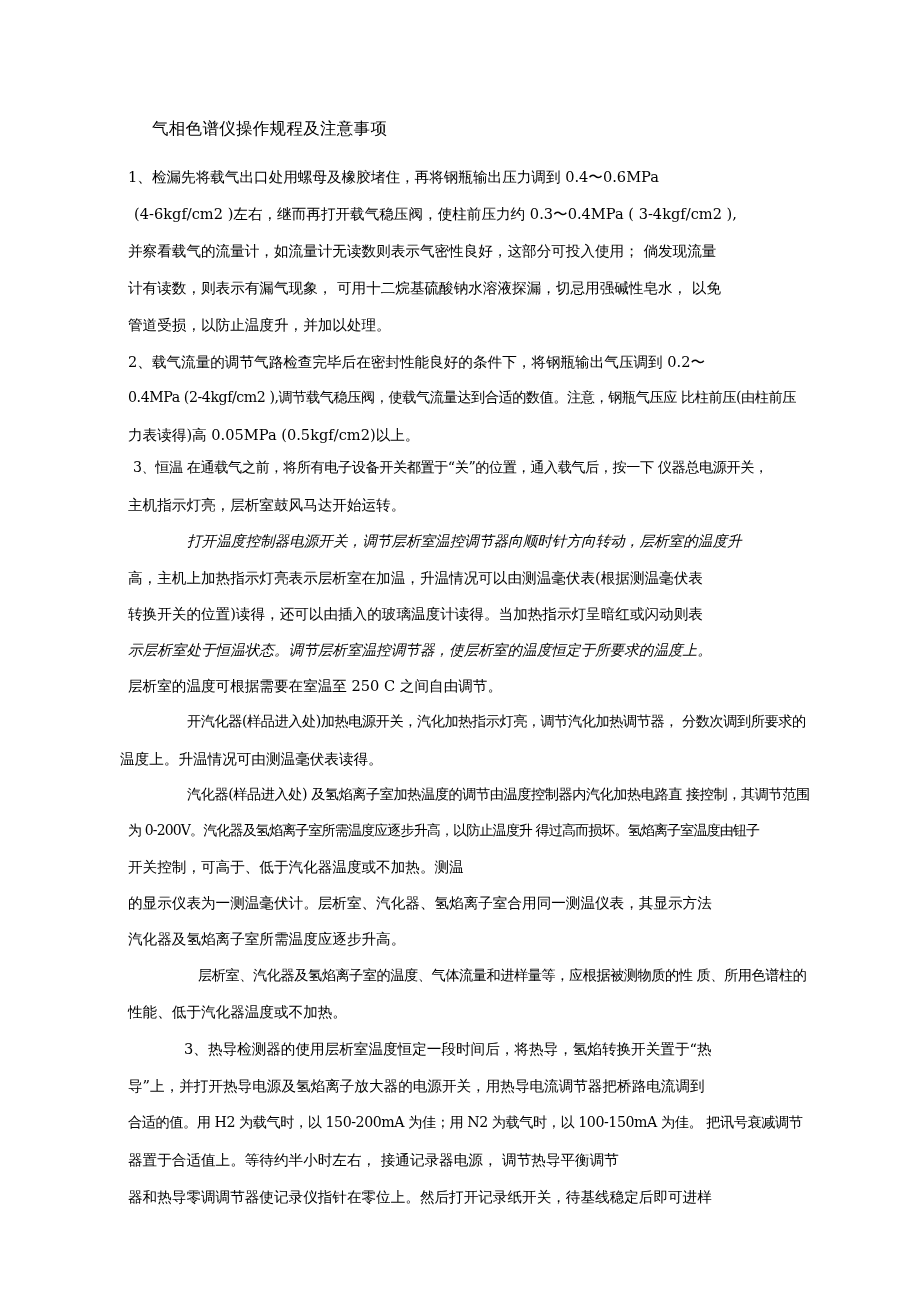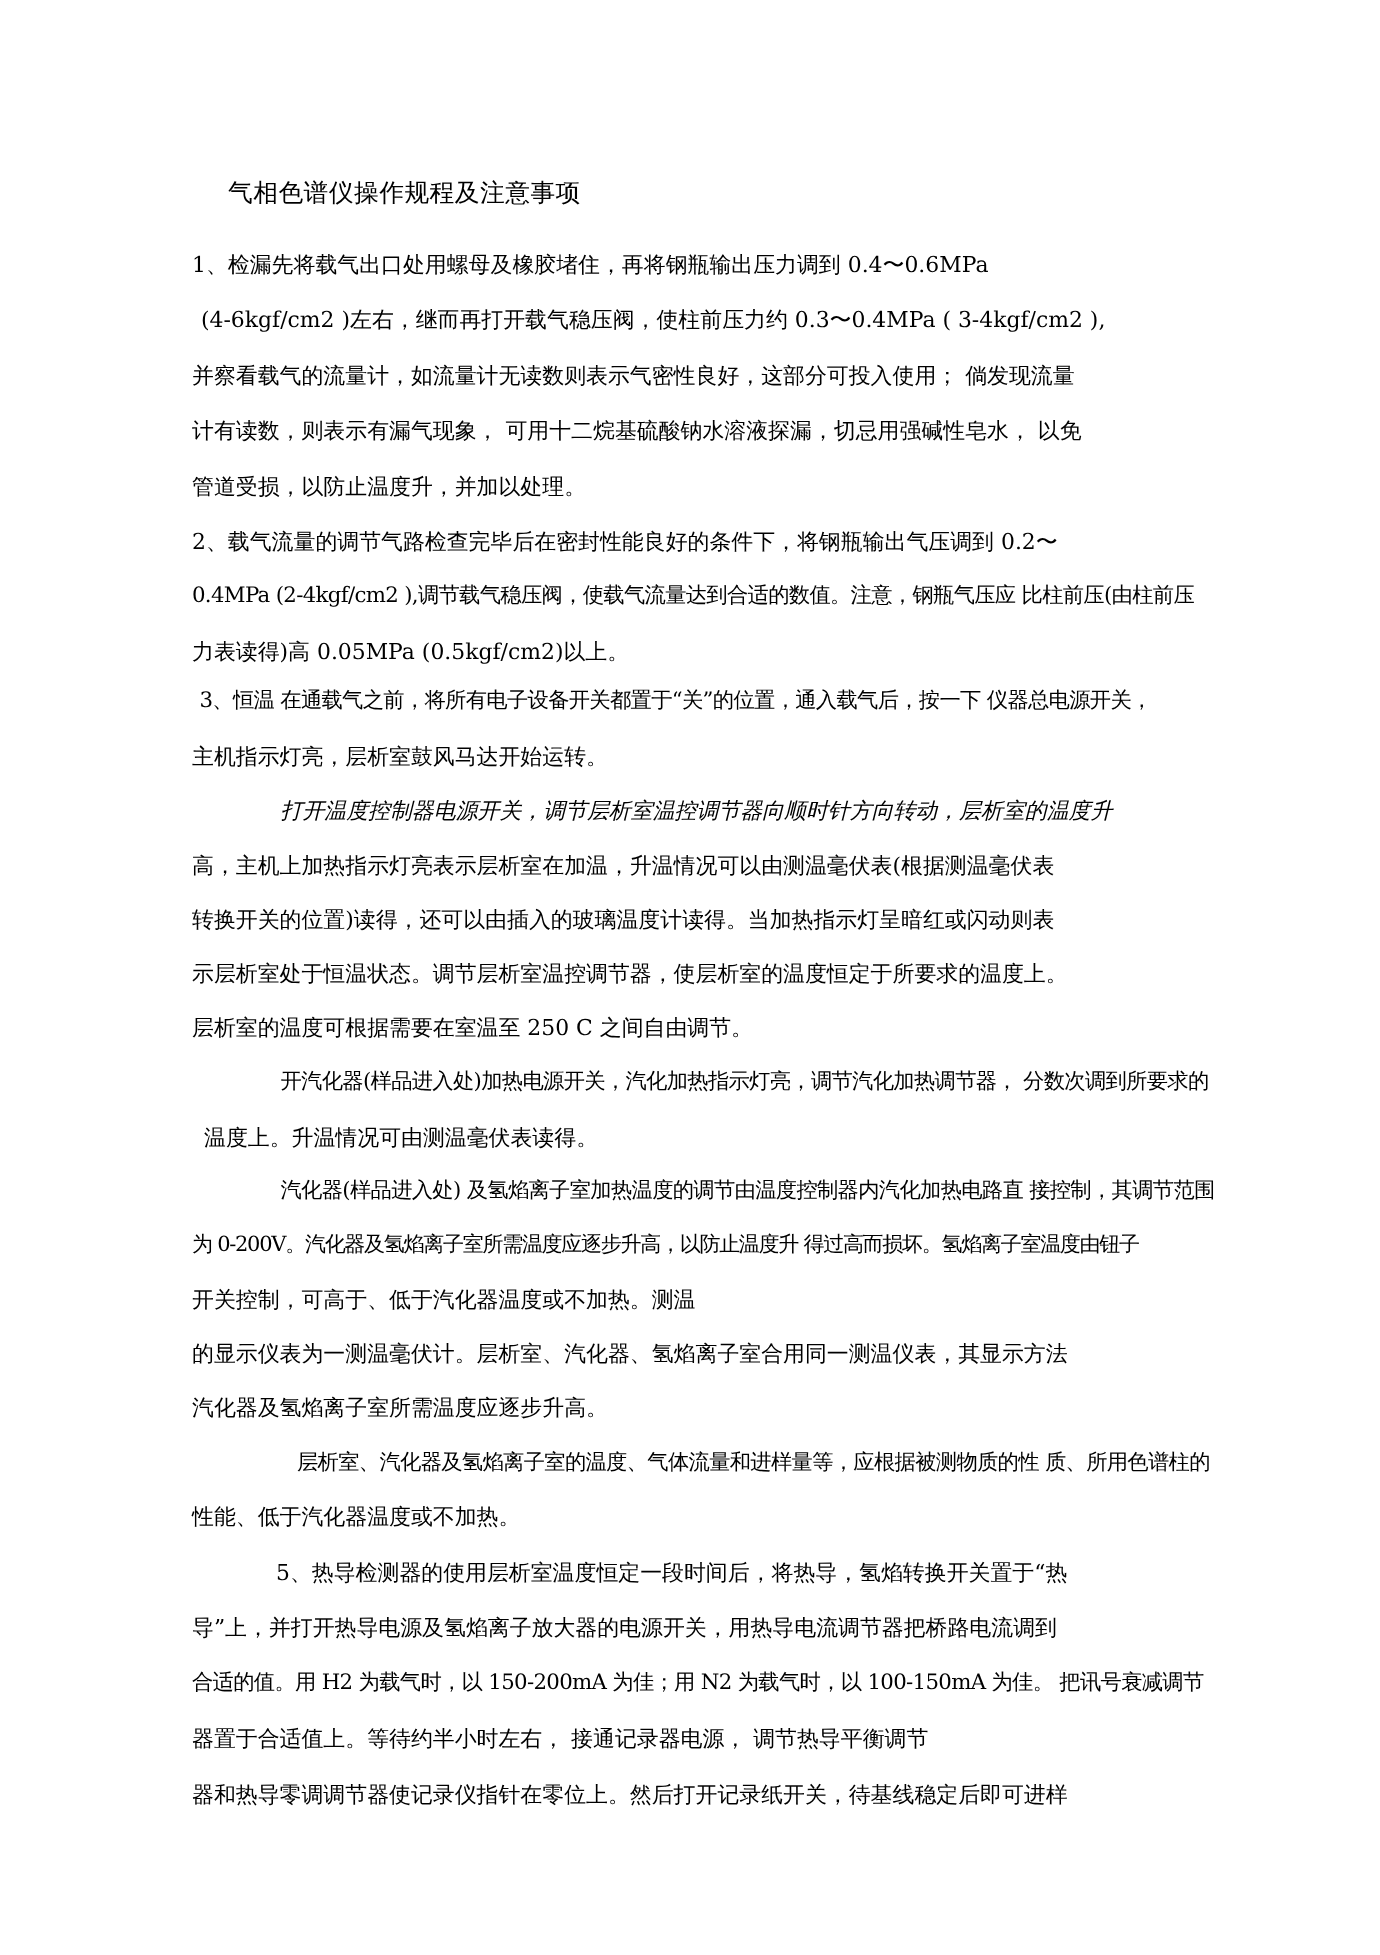--- a/index.html
+++ b/index.html
@@ -70,31 +70,31 @@
     <div class="line" style="left:128px; top:278px;">计有读数，则表示有漏气现象， 可用十二烷基硫酸钠水溶液探漏，切忌用强碱性皂水， 以免</div>
     <div class="line" style="left:128px; top:315px;">管道受损，以防止温度升，并加以处理。</div>
     <div class="line" style="left:128px; top:352px;">2、载气流量的调节气路检查完毕后在密封性能良好的条件下，将钢瓶输出气压调到 0.2〜</div>
     <div class="line tight" style="left:128px; top:388px;">0.4MPa (2-4kgf/cm2 ),调节载气稳压阀，使载气流量达到合适的数值。注意，钢瓶气压应 比柱前压(由柱前压</div>
     <div class="line" style="left:128px; top:425px;">力表读得)高 0.05MPa (0.5kgf/cm2)以上。</div>
     <div class="line tight" style="left:133px; top:458px;">3、恒温 在通载气之前，将所有电子设备开关都置于“关”的位置，通入载气后，按一下 仪器总电源开关，</div>
     <div class="line" style="left:128px; top:495px;">主机指示灯亮，层析室鼓风马达开始运转。</div>
     <div class="line" style="left:187px; top:531px;font-style:italic;">打开温度控制器电源开关，调节层析室温控调节器向顺时针方向转动，层析室的温度升</div>
     <div class="line" style="left:128px; top:568px;">高，主机上加热指示灯亮表示层析室在加温，升温情况可以由测温毫伏表(根据测温毫伏表</div>
     <div class="line" style="left:128px; top:604px;">转换开关的位置)读得，还可以由插入的玻璃温度计读得。当加热指示灯呈暗红或闪动则表</div>
-    <div class="line" style="left:128px; top:640px;">示层析室处于恒温状态。调节层析室温控调节器，使层析室的温度恒定于所要求的温度上。</div>
+    <div class="line" style="left:128px; top:640px;font-style:italic;">示层析室处于恒温状态。调节层析室温控调节器，使层析室的温度恒定于所要求的温度上。</div>
     <div class="line" style="left:128px; top:676px;">层析室的温度可根据需要在室温至 250 C 之间自由调节。</div>
     <div class="line tight" style="left:187px; top:712px;">开汽化器(样品进入处)加热电源开关，汽化加热指示灯亮，调节汽化加热调节器， 分数次调到所要求的</div>
-    <div class="line" style="left:136px; top:749px;">温度上。升温情况可由测温毫伏表读得。</div>
+    <div class="line" style="left:120px; top:749px;">温度上。升温情况可由测温毫伏表读得。</div>
     <div class="line tight" style="left:187px; top:785px;">汽化器(样品进入处) 及氢焰离子室加热温度的调节由温度控制器内汽化加热电路直 接控制，其调节范围</div>
     <div class="line tighter" style="left:128px; top:821px;">为 0-200V。汽化器及氢焰离子室所需温度应逐步升高，以防止温度升 得过高而损坏。氢焰离子室温度由钮子</div>
     <div class="line" style="left:128px; top:857px;">开关控制，可高于、低于汽化器温度或不加热。测温</div>
     <div class="line" style="left:128px; top:893px;">的显示仪表为一测温毫伏计。层析室、汽化器、氢焰离子室合用同一测温仪表，其显示方法</div>
     <div class="line" style="left:128px; top:929px;">汽化器及氢焰离子室所需温度应逐步升高。</div>
     <div class="line tight" style="left:198px; top:966px;">层析室、汽化器及氢焰离子室的温度、气体流量和进样量等，应根据被测物质的性 质、所用色谱柱的</div>
     <div class="line" style="left:128px; top:1002px;">性能、低于汽化器温度或不加热。</div>
-    <div class="line" style="left:184px; top:1039px;">5、热导检测器的使用层析室温度恒定一段时间后，将热导，氢焰转换开关置于“热</div>
+    <div class="line" style="left:184px; top:1039px;">3、热导检测器的使用层析室温度恒定一段时间后，将热导，氢焰转换开关置于“热</div>
     <div class="line" style="left:128px; top:1076px;text-align:center;">导”上，并打开热导电源及氢焰离子放大器的电源开关，用热导电流调节器把桥路电流调到</div>
     <div class="line tight" style="left:128px; top:1113px;">合适的值。用 H2 为载气时，以 150-200mA 为佳；用 N2 为载气时，以 100-150mA 为佳。 把讯号衰减调节</div>
     <div class="line" style="left:128px; top:1150px;">器置于合适值上。等待约半小时左右， 接通记录器电源， 调节热导平衡调节</div>
     <div class="line" style="left:128px; top:1187px;">器和热导零调调节器使记录仪指针在零位上。然后打开记录纸开关，待基线稳定后即可进样</div>
 
   </div>
 </div>
 
 </body></html>

